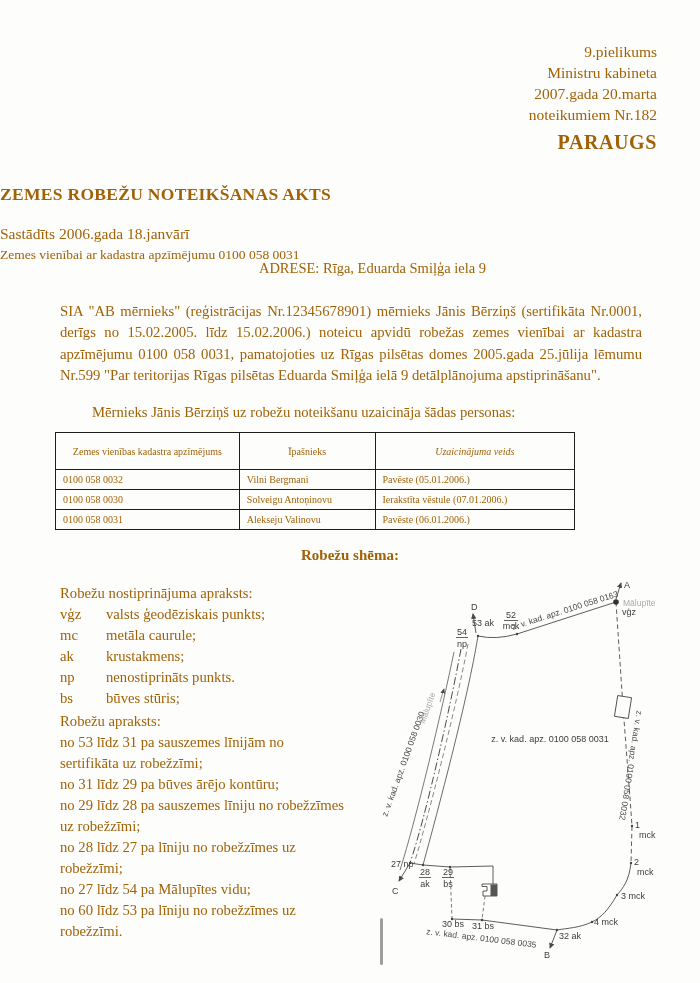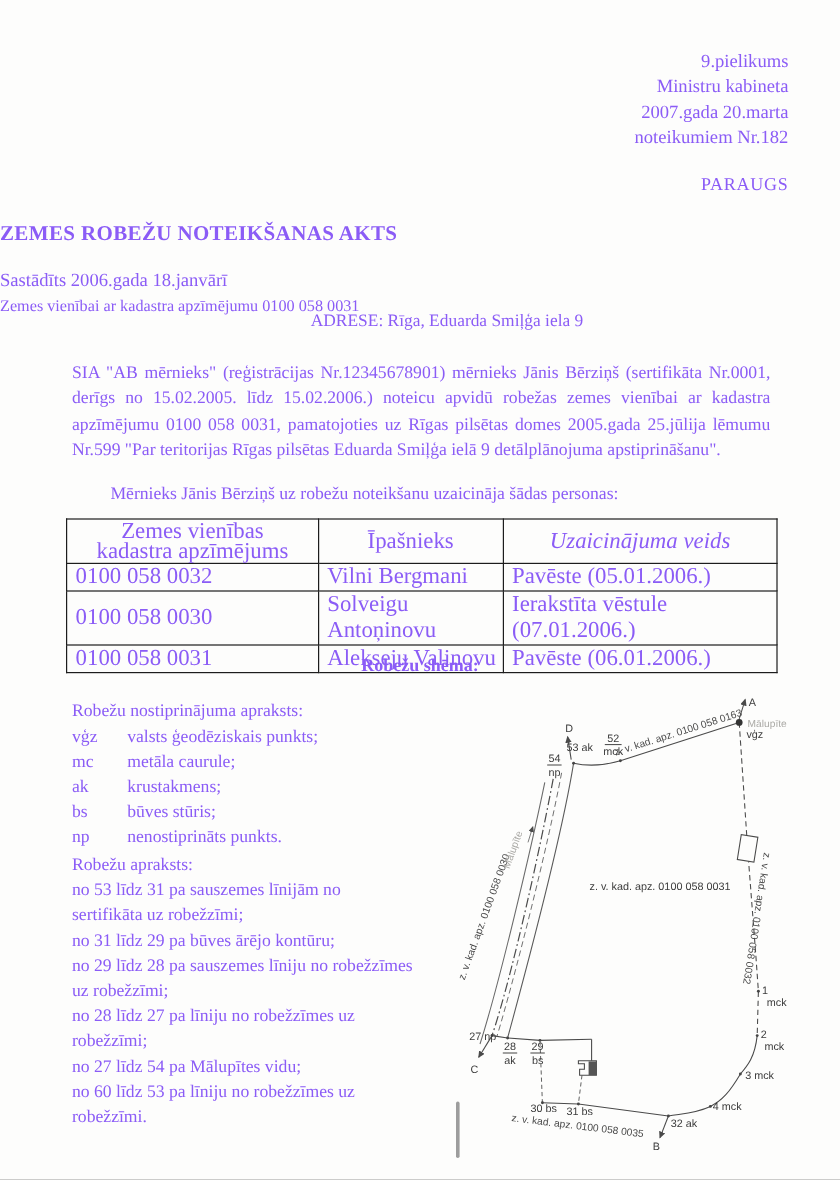--- a/index.html
+++ b/index.html
@@ -1,39 +1,39 @@
 <!DOCTYPE html>
 <html><head>
 <meta charset="utf-8">
 <style>
   html,body{margin:0;padding:0;}
   body{background:#888;}
   .page{
     position:relative;width:700px;height:983px;margin:0 auto;
-    background:#fdfdfc;color:#8b5cf6;overflow:hidden;
+    background:#fdfdfc;color:#a16207;overflow:hidden;
     font-family:"Liberation Serif", serif;
   }
   
   .annex{position:absolute;top:41px;right:43px;text-align:right;
     font-size:15.5px;line-height:21px;}
-  .paraugs{position:absolute;top:146px;right:43px;font-weight:normal;
-    font-size:15px;letter-spacing:.6px;}
+  .paraugs{position:absolute;top:131px;right:43px;font-weight:bold;
+    font-size:20px;letter-spacing:.6px;}
   
   .title-block{position:absolute;top:184px;left:0;right:0;text-align:left;}
   .title{font-size:17.5px;font-weight:bold;letter-spacing:.3px;}
   .subtitle{font-size:15.5px;margin-top:20px;}
   .cad-line{font-size:13.5px;margin-top:4px;}
   .address{position:absolute;top:260px;left:0;right:0;text-align:center;font-size:14.5px;padding-left:45px;}
   
   .intro{position:absolute;top:301px;left:60px;width:582px;
     font-size:14.7px;line-height:21.4px;text-align:justify;}
   .invited{position:absolute;top:404px;left:60px;font-size:14.7px;margin-left:32px;}
   
-  table.persons{position:absolute;top:432px;left:55px;width:593px;
-    border-collapse:collapse;font-size:19px;}
+  table.persons{position:absolute;top:432px;left:55px;width:520px;
+    border-collapse:collapse;font-size:10px;}
   table.persons th, table.persons td{border:1.6px solid #1d1d1d;font-weight:normal;}
   table.persons th{height:36px;text-align:center;vertical-align:middle;
     line-height:17px;padding:0 14px;}
   table.persons td{height:19px;padding:0 0 0 7px;vertical-align:middle;}
   .col1{width:214px;}.col2{width:145px;}.col3{width:234px;font-style:italic;}
   
   .scheme-heading{position:absolute;top:547px;left:0;right:0;text-align:center;
     font-weight:bold;font-size:15px;}
   .legend{position:absolute;top:583px;left:60px;font-size:14.7px;line-height:21px;}
   .legend-row .abbr{display:inline-block;width:46px;}
@@ -94,22 +94,22 @@
   </tbody>
     </table>
 
   <div class="scheme-heading">Robežu shēma:</div>
 
   <div class="legend">
     <div>Robežu nostiprinājuma apraksts:</div>
     <div class="legend-row"><span class="abbr">vģz</span><span>valsts ģeodēziskais punkts;</span></div>
     <div class="legend-row"><span class="abbr">mc</span><span>metāla caurule;</span></div>
     <div class="legend-row"><span class="abbr">ak</span><span>krustakmens;</span></div>
+    <div class="legend-row"><span class="abbr">np</span><span>nenostiprināts punkts.</span></div>
     <div class="legend-row"><span class="abbr">bs</span><span>būves stūris;</span></div>
-    <div class="legend-row"><span class="abbr">np</span><span>nenostiprināts punkts.</span></div>
   </div>
 
   <div class="apraksts">
     <div>Robežu apraksts:</div>
     <div>no 53 līdz 31 pa sauszemes līnijām no</div>
     <div>sertifikāta uz robežzīmi;</div>
     <div>no 31 līdz 29 pa būves ārējo kontūru;</div>
     <div>no 29 līdz 28 pa sauszemes līniju no robežzīmes</div>
     <div>uz robežzīmi;</div>
     <div>no 28 līdz 27 pa līniju no robežzīmes uz</div>

